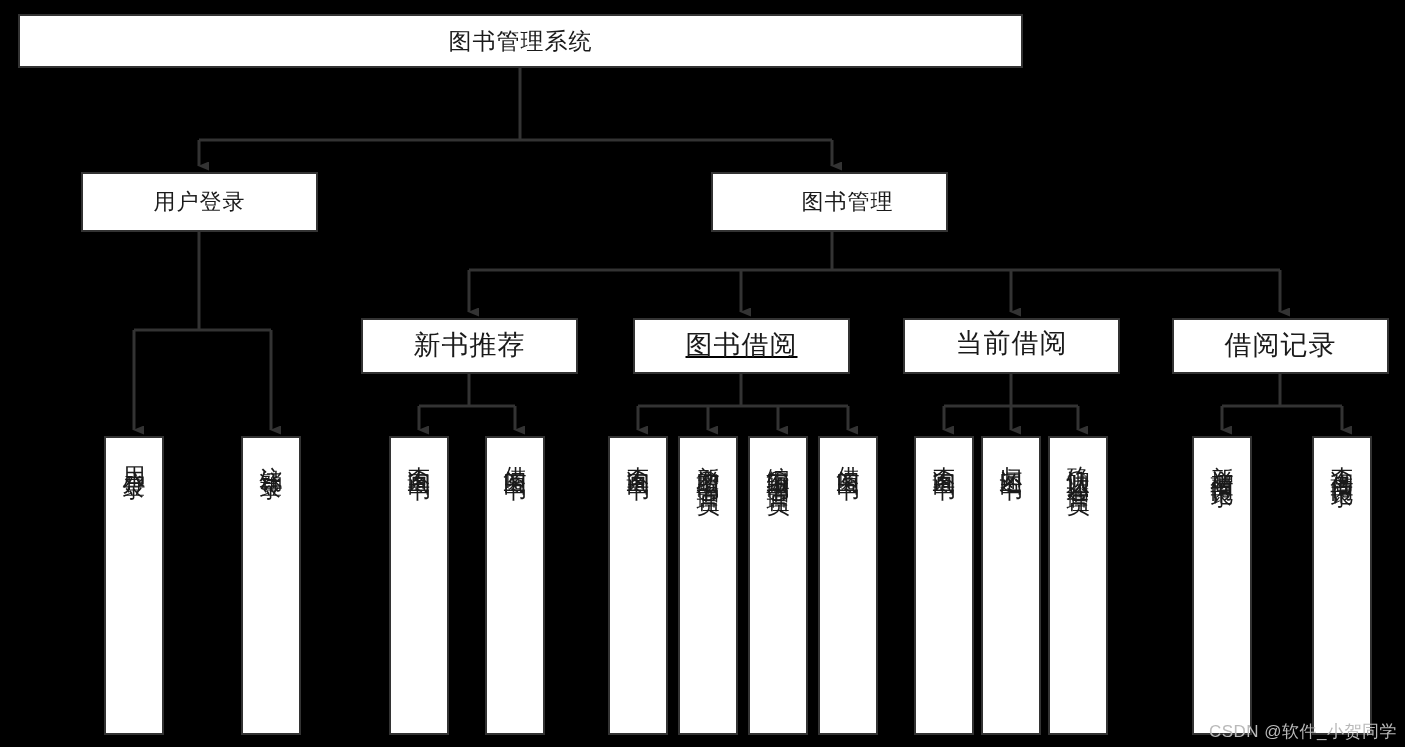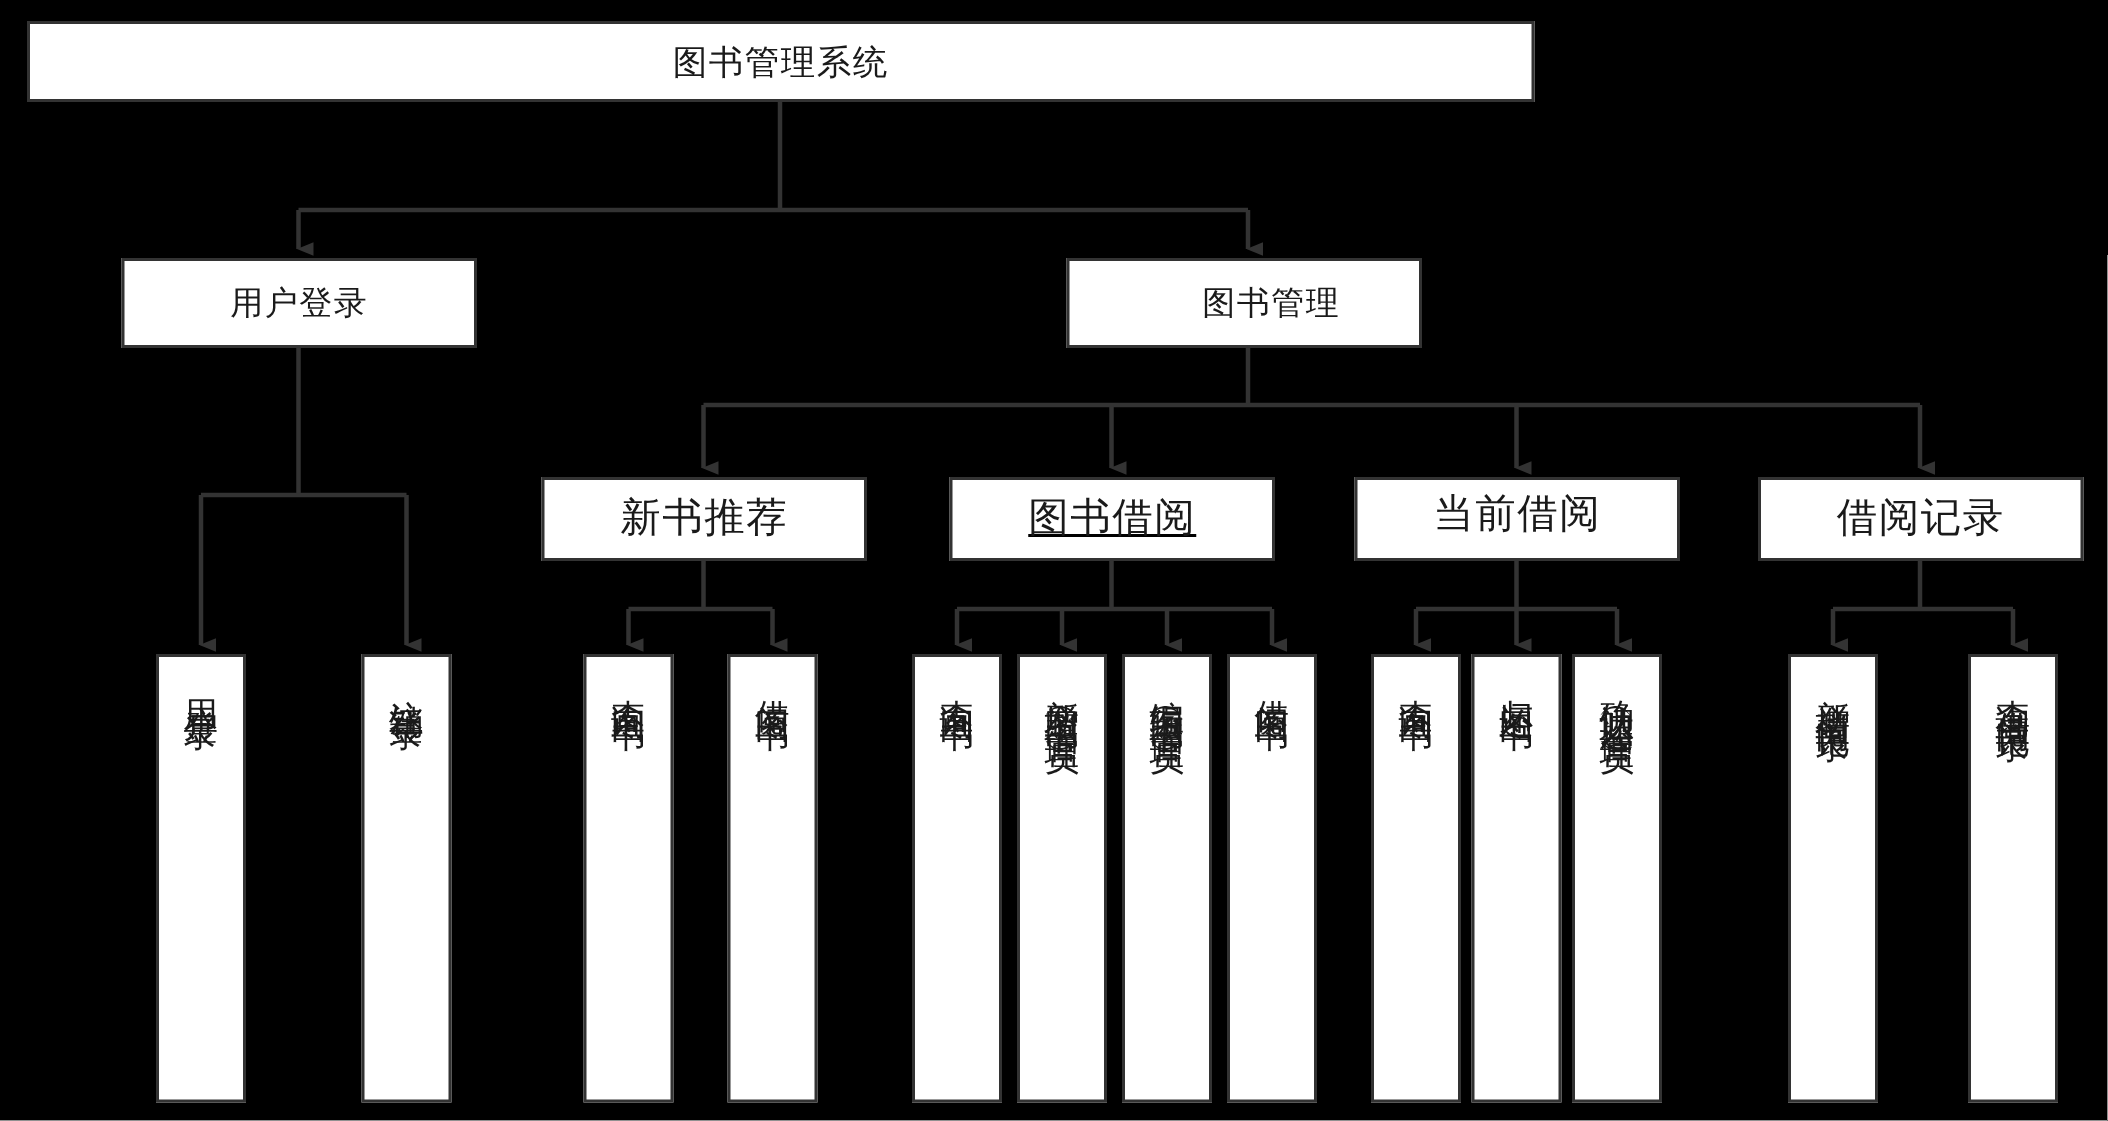--- a/index.html
+++ b/index.html
@@ -183,14 +183,15 @@
     <span class="node-label">确认归还（管理员）</span>
   </div>
 
   <div class="node-box vertical" style="left:1192px;top:436px;width:60px;height:299px;">
     <span class="node-label">新增借阅记录</span>
   </div>
   <div class="node-box vertical" style="left:1312px;top:436px;width:60px;height:299px;">
     <span class="node-label">查询借阅记录</span>
   </div>
 
+  <div id="watermark">CSDN @软件_小贺同学</div>
 
 </div>
 
 </body></html>

